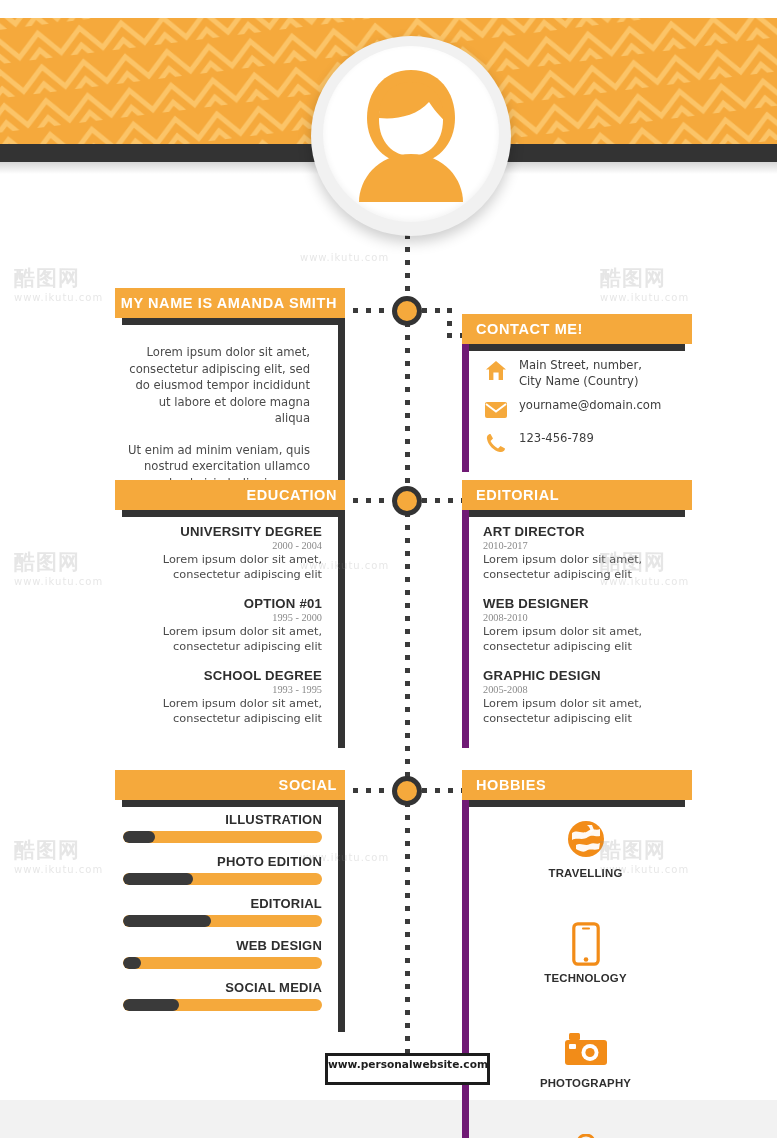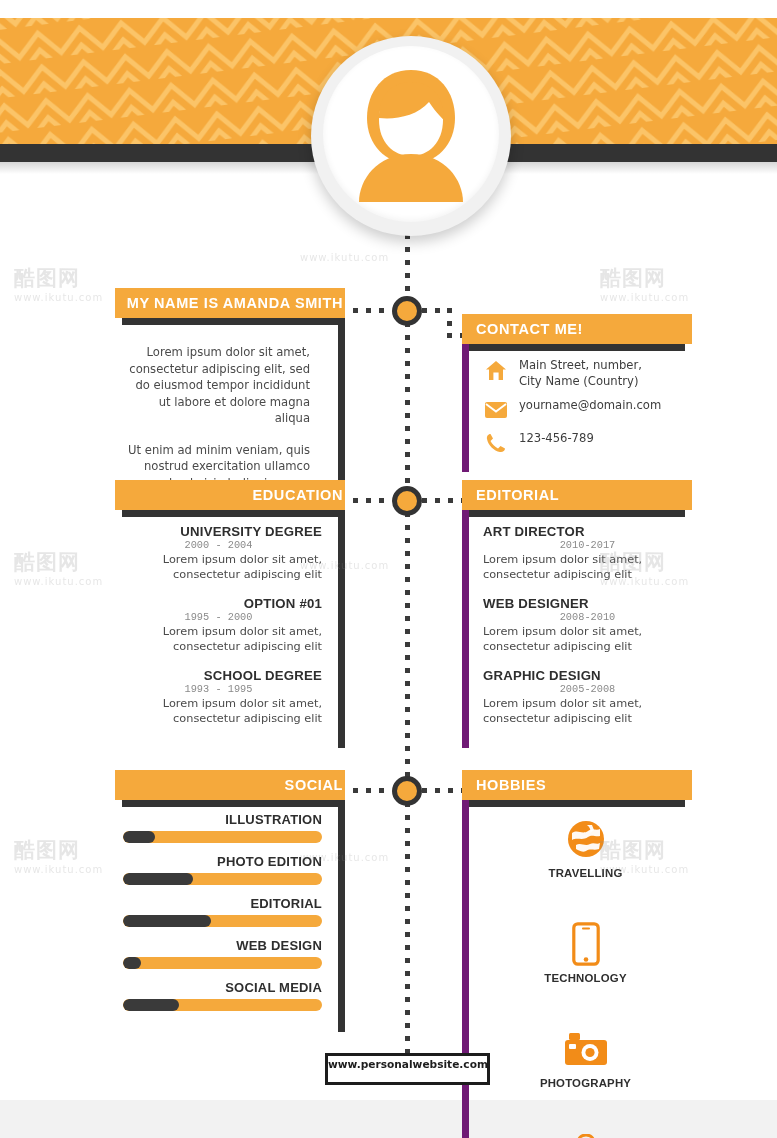--- a/index.html
+++ b/index.html
@@ -102,21 +102,21 @@
     color: #ffffff;
     font-size: 14.5px;
     font-weight: bold;
     letter-spacing: 0.6px;
     line-height: 30px;
     box-sizing: border-box;
     position: relative;
     white-space: nowrap;
     overflow: hidden;
   }
-  .panel-head.right-align { text-align: right; padding-right: 2px; }
+  .panel-head.right-align { text-align: right; padding-right: 8px; }
   .panel-head.left-align  { text-align: left;  padding-left: 14px; }
   .panel-underbar {
     position: absolute;
     height: 7px;
     background: #333333;
   }
   .panel-body { position: relative; box-sizing: border-box; }
   .panel-body.bord-right { border-right: 7px solid #333333; }
   .panel-body.bord-left  { border-left: 7px solid #701a75; }
 
@@ -157,22 +157,21 @@
     font-size: 13.2px;
     font-weight: bold;
     color: #2e2e2e;
     letter-spacing: 0.2px;
     line-height: 15px;
   }
   .entry-dates {
     font-size: 10.3px;
     color: #8a8a8a;
     line-height: 13px;
-    font-family: Liberation Mono, monospace;
-    text-align: center;
+    font-family: Liberation Serif, serif;
   }
   .entry-desc {
     font-size: 11.3px;
     color: #4a4a4a;
     line-height: 15px;
     font-family: "DejaVu Sans", sans-serif;
   }
   .ta-right { text-align: right; }
   .ta-left  { text-align: left; }
 

